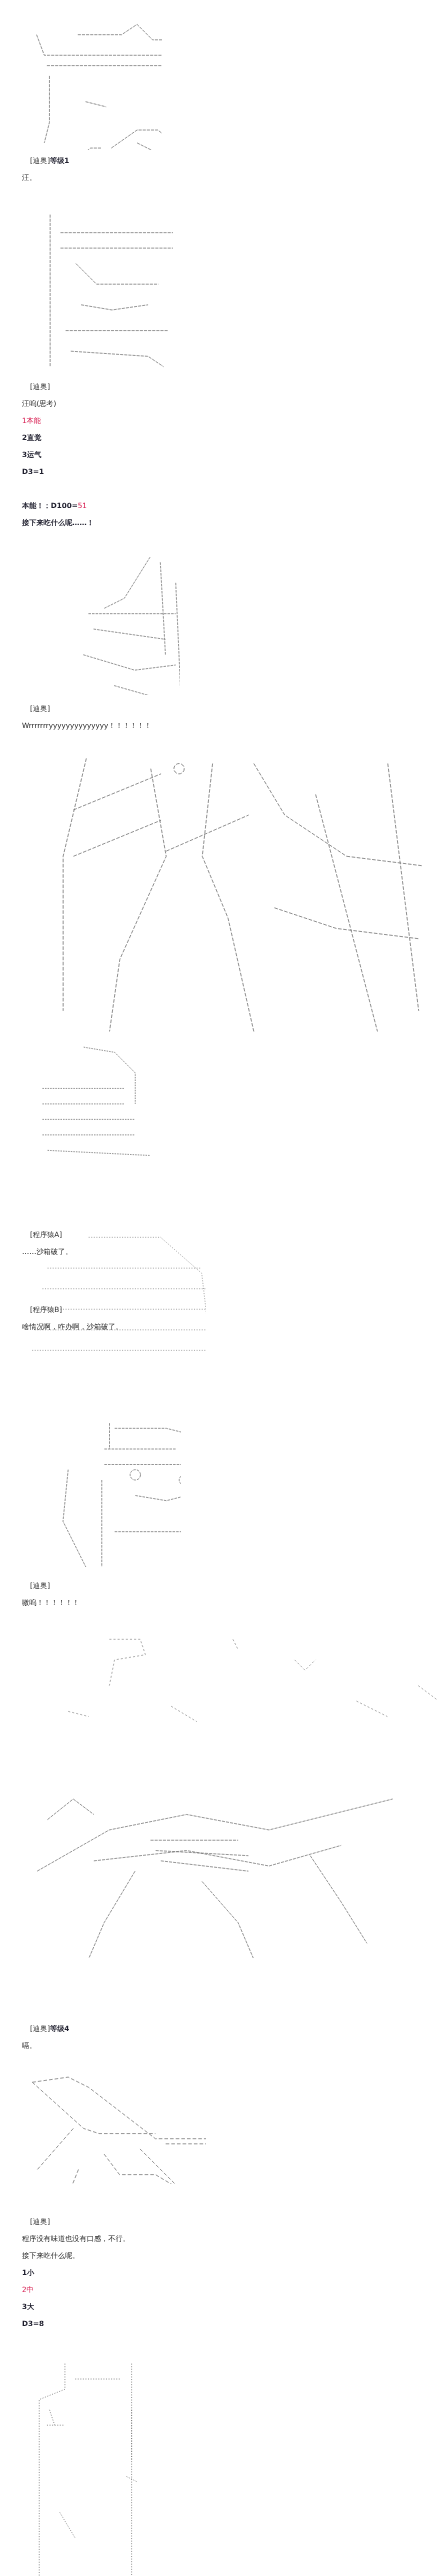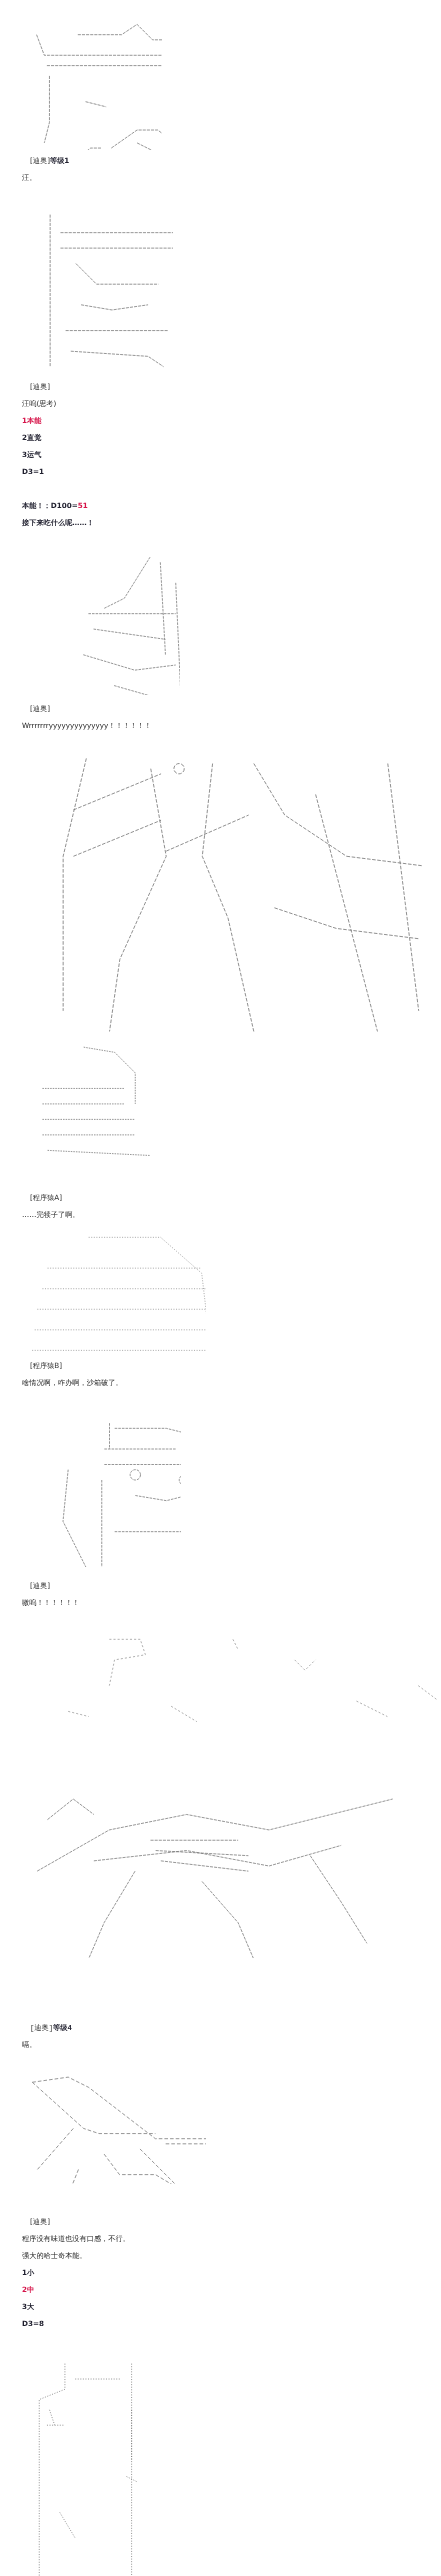--- a/index.html
+++ b/index.html
@@ -13,21 +13,21 @@
     font-family: "DejaVu Sans Mono", "Liberation Mono", monospace;
     color: #555;
     white-space: pre;
     overflow: hidden;
     font-size: 5.2px;
     line-height: 6.2px;
   }
   .block { position: absolute; left: 22px; font-size: 7.2px; line-height: 17px; }
   .speaker { color:#333;padding-left:8px; }
   .bold { font-weight: bold; color:#1f1f2e; }
-  .red { color: #d6154a; font-weight: bold; }
+  .red { color: #d6154a; font-weight: normal; }
   .line { height: 17px; white-space: nowrap; }
   .sp { height: 17px; }
 </style>
 </head>
 <body>
 
 <div class="art" style="left:28px;top:13px;width:134px;height:137px;">
   <svg width="134" height="137" viewBox="0 0 260 265">
       <g stroke="#777" stroke-width="1.5" fill="none" stroke-dasharray="6 2">
     <path d="M5 30 L20 70 L30 70 L260 70"></path>
@@ -115,39 +115,39 @@
     <path d="M100 10 L160 20 L200 60 L200 120"></path>
         <path d="M20 90 L180 90"></path>
         <path d="M20 120 L180 120"></path>
         <path d="M20 150 L200 150"></path>
     <path d="M20 180 L200 180"></path>
         <path d="M30 210 L230 220"></path>
         <path d="M60 240 L160 240"></path>
       </g>
     </svg>
 </div>
-<div class="block" style="top:1189px;">
+<div class="block" style="top:1226px;">
   <div class="line speaker">[程序猿A]</div>
-  <div class="line">……完犊子了啊。</div>
+  <div class="line">……沙箱破了。</div>
 </div>
 
 <div class="art" style="left:20.6px;top:1226px;width:185px;height:134px;">
   <svg width="185" height="134" viewBox="0 0 360 260">
       <g stroke="#888" stroke-width="1.4" fill="none" stroke-dasharray="2 3">
     <path d="M120 10 L260 10 L340 80 L360 250"></path>
         <path d="M40 70 L340 70"></path>
         <path d="M30 110 L350 110"></path>
         <path d="M20 150 L350 150"></path>
     <path d="M15 190 L350 190"></path>
         <path d="M10 230 L360 230"></path>
         <path d="M5 255 L360 255"></path>
       </g>
     </svg>
 </div>
-<div class="block" style="top:1357px;">
+<div class="block" style="top:1301px;">
   <div class="line speaker">[程序猿B]</div>
   <div class="line">啥情况啊，咋办啊，沙箱破了。</div>
 </div>
 
 <div class="art" style="left:26px;top:1412px;width:155px;height:155px;">
   <svg width="155" height="155" viewBox="0 0 300 300">
       <g stroke="#777" stroke-width="1.5" fill="none" stroke-dasharray="5 2">
     <path d="M150 10 L150 60"></path>
         <path d="M160 20 L260 20 L340 40"></path>
         <path d="M140 60 L280 60"></path>
@@ -189,42 +189,42 @@
     <path d="M230 140 L400 140"></path>
         <path d="M240 160 L420 170"></path>
         <path d="M250 180 L420 200"></path>
     <path d="M200 200 L140 300 L110 370"></path>
         <path d="M330 220 L400 300 L430 370"></path>
         <path d="M540 170 L600 260 L650 340"></path>
     <path d="M30 100 L80 60 L120 90"></path>
       </g>
     </svg>
 </div>
-<div class="block" style="top:2020px;font-family:Liberation Mono, monospace;">
+<div class="block" style="top:2020px;">
   <div class="line"><span class="speaker">[迪奥]</span><span class="bold">等级4</span></div>
   <div class="line">嗝。</div>
 </div>
 
 <div class="art" style="left:20.6px;top:2066px;width:185px;height:118px;">
   <svg width="185" height="118" viewBox="0 0 360 230">
       <g stroke="#777" stroke-width="1.5" fill="none" stroke-dasharray="7 4">
     <path d="M10 20 L80 10 L120 30 L250 130 L370 130"></path>
         <path d="M10 20 L110 110 L140 120 L250 120"></path>
     <path d="M90 110 L20 190"></path>
         <path d="M150 160 L180 200 L250 200 L300 230"></path>
         <path d="M220 150 L290 220"></path>
     <path d="M270 140 L370 140"></path>
         <path d="M100 190 L80 240"></path>
       </g>
     </svg>
 </div>
 <div class="block" style="top:2213px;">
   <div class="line speaker">[迪奥]</div>
   <div class="line">程序没有味道也没有口感，不行。</div>
-  <div class="line">强大的哈士奇本能。</div>
+  <div class="line">接下来吃什么呢。</div>
   <div class="line bold">1小</div>
   <div class="line red">2中</div>
   <div class="line bold">3大</div>
   <div class="line bold">D3=8</div>
 </div>
 
 <div class="art" style="left:23px;top:2352px;width:118px;height:237px;">
   <svg width="118" height="237" viewBox="0 0 230 460">
       <g stroke="#777" stroke-width="1.5" fill="none" stroke-dasharray="2 3">
     <path d="M70 10 L70 60 L20 80 L20 460"></path>

